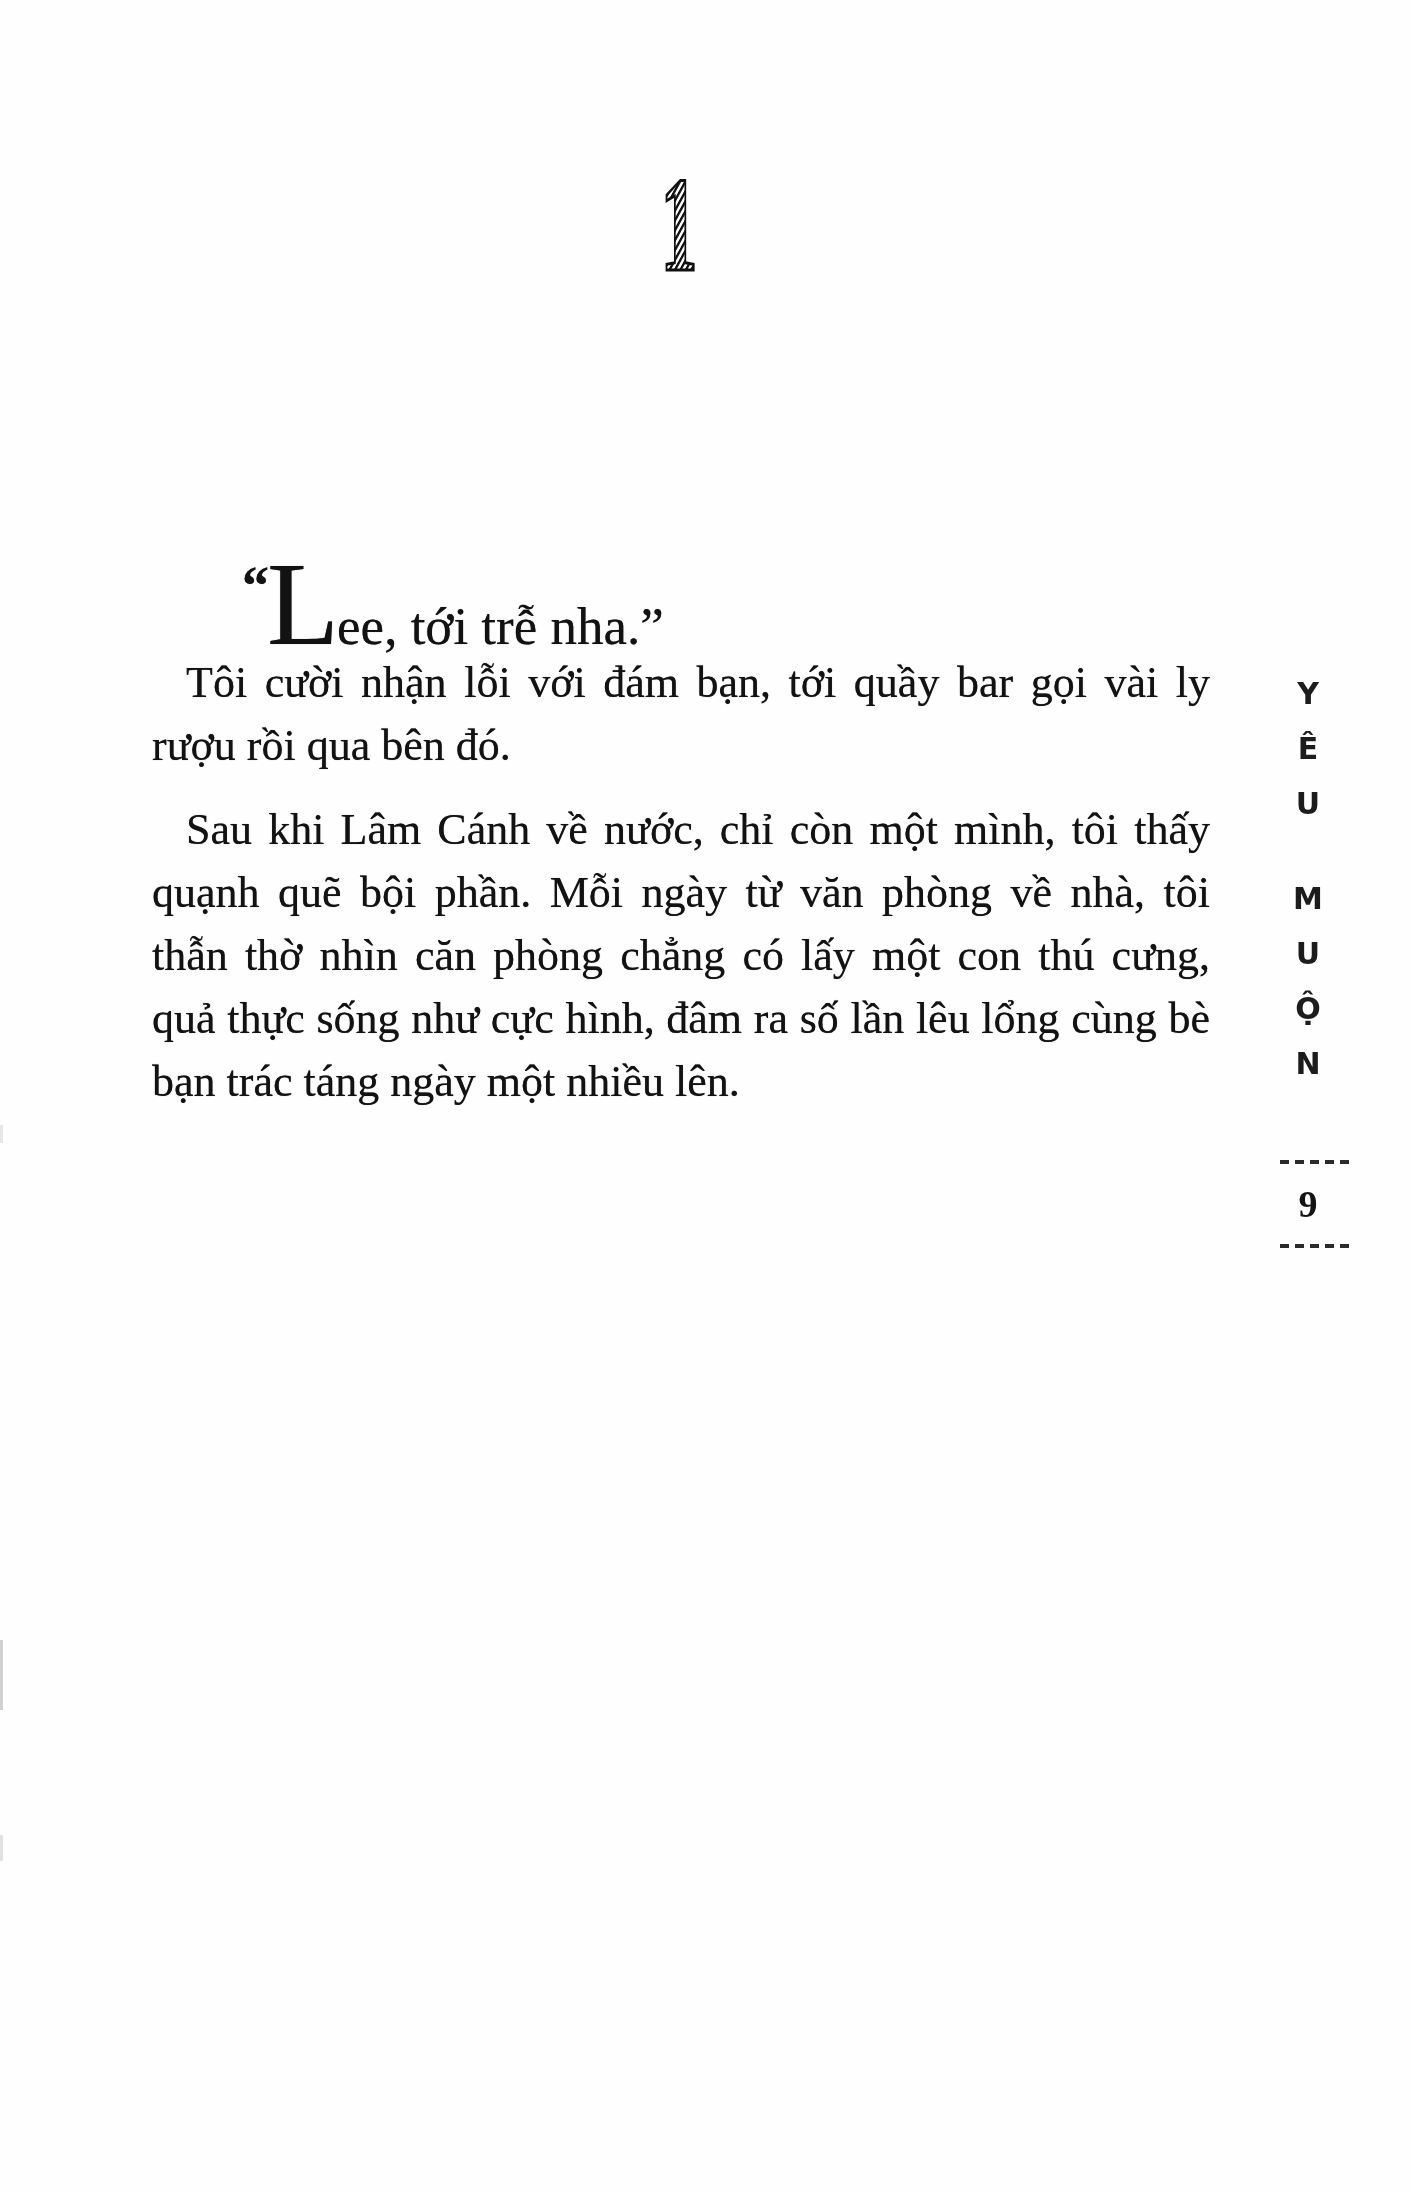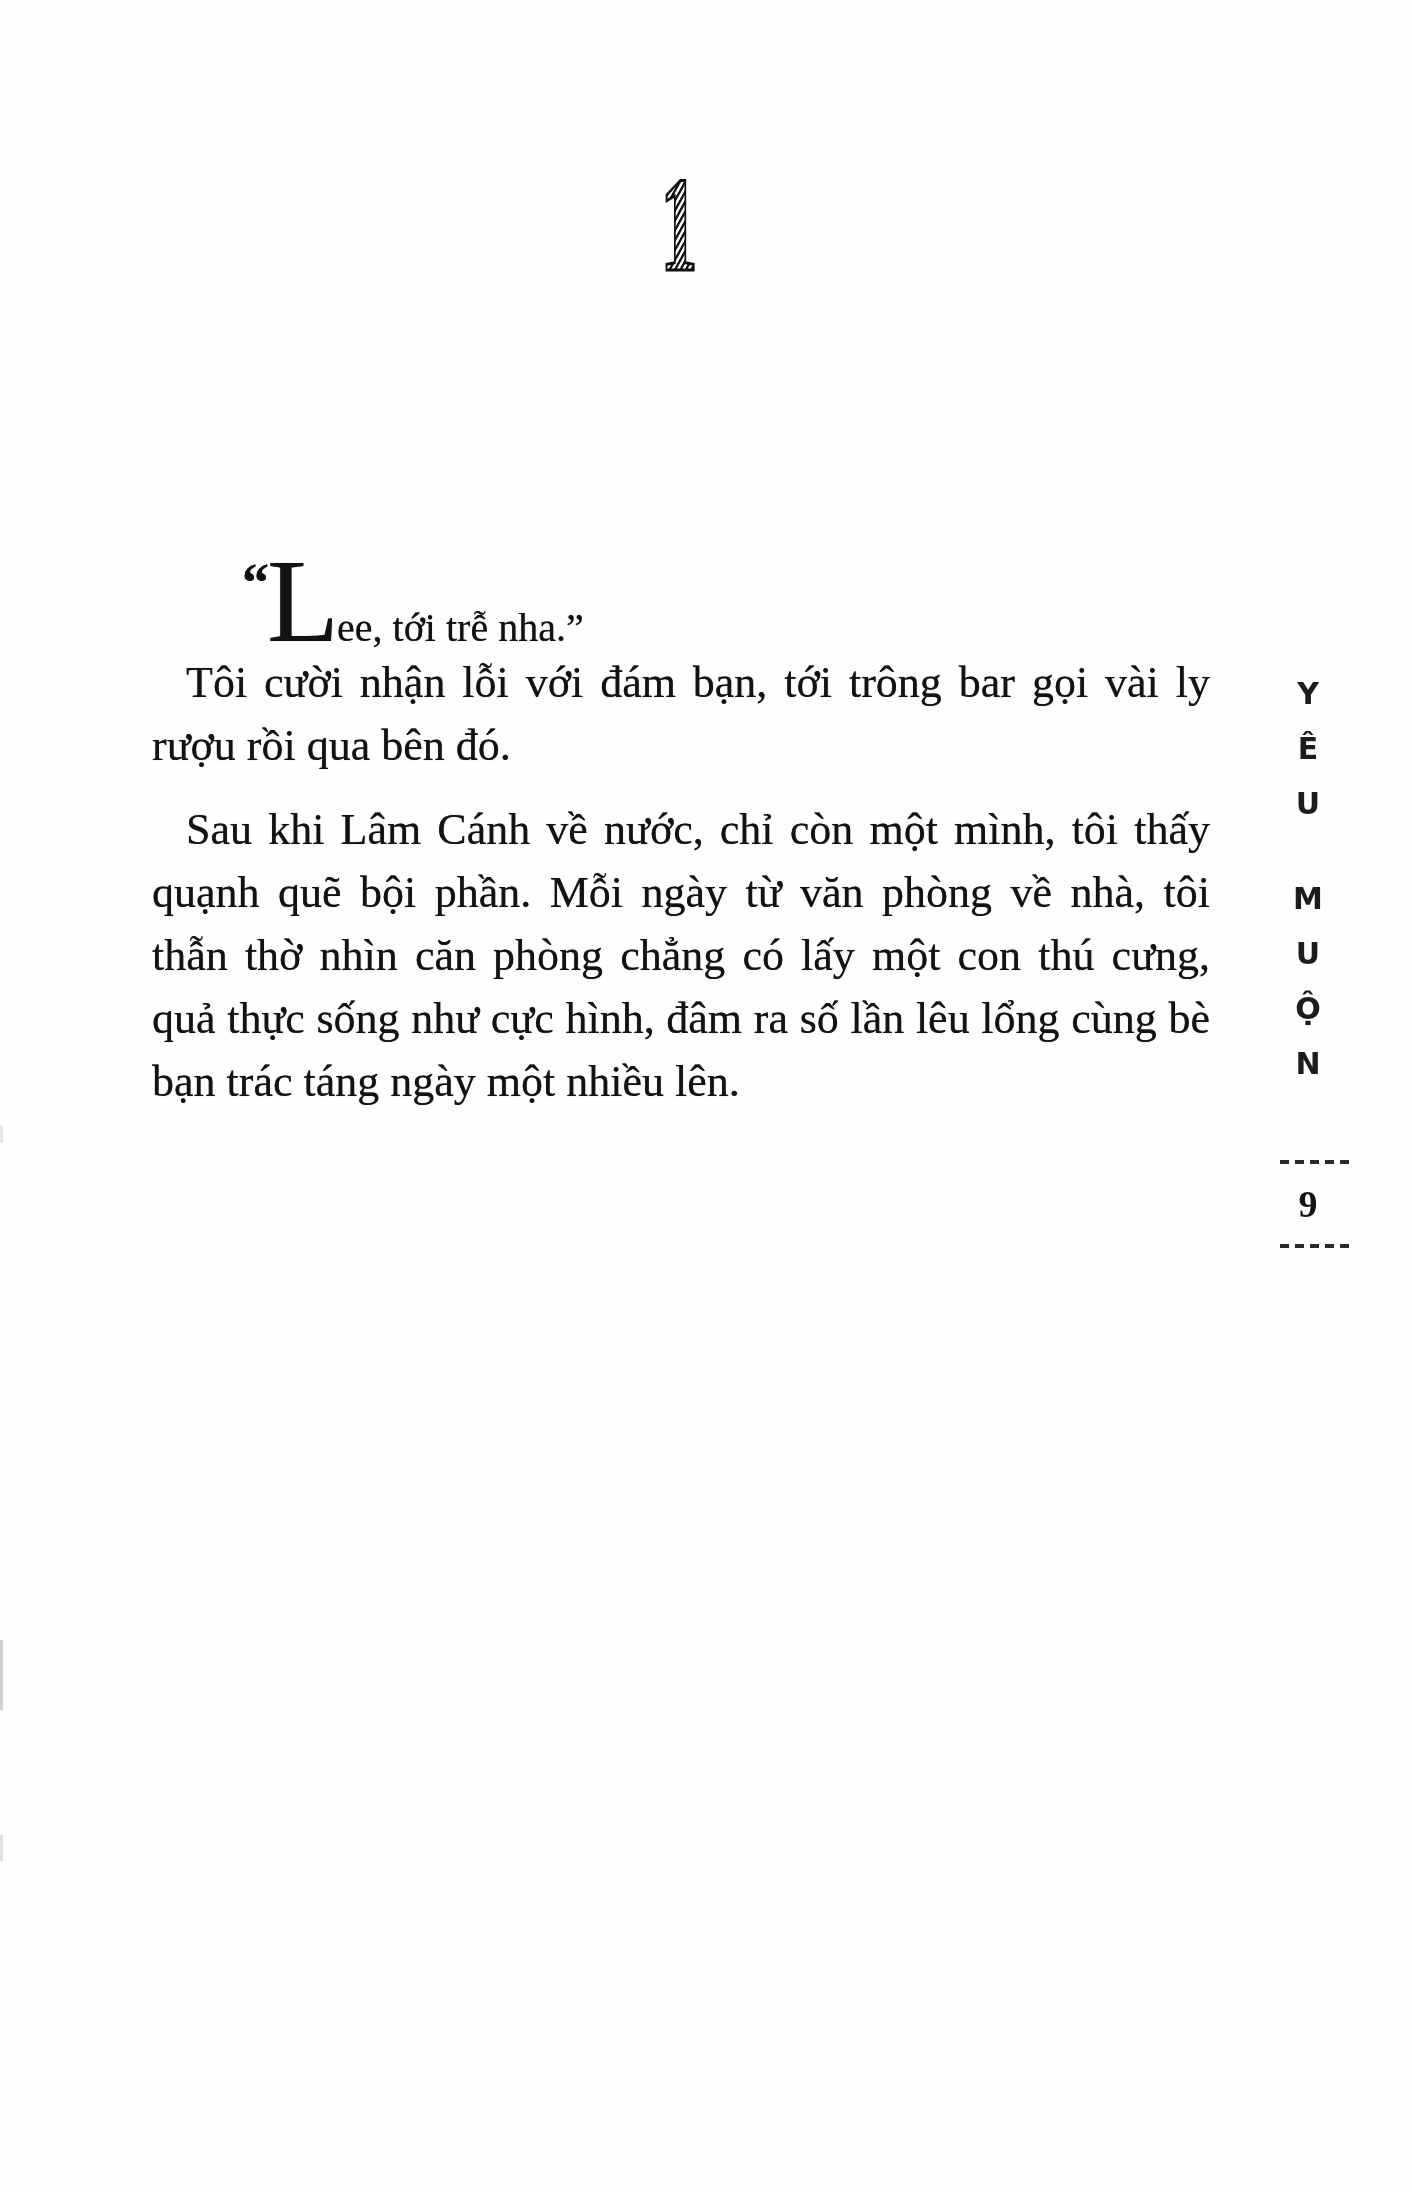--- a/index.html
+++ b/index.html
@@ -33,21 +33,21 @@
     padding-left:90px;
   }
   .open-quote {
     font-size:54px; font-weight:bold; line-height:0;
     position:relative; top:-40px; letter-spacing:-2px;
   }
   .dropcap {
     font-size:118px; line-height:0; font-weight:500;
     letter-spacing:-2px;
   }
-  .first-rest { font-size:40px; }
+  .first-rest { font-size:53px; }
 
   
   .sidebar {
     position:absolute; left:1280px; top:666px; width:56px;
     text-align:center;
   }
   .v-letter {
     display:block; height:55px; line-height:55px;
     font-family:"DejaVu Sans","Liberation Sans",sans-serif;
     font-weight:700; font-size:30px; color:#1c1c1c;
@@ -84,21 +84,21 @@
         </pattern>
       </defs>
       <text transform="translate(62,100) scale(0.55,1)" text-anchor="middle" font-family="Liberation Serif, DejaVu Serif, serif" font-size="135" font-weight="bold" fill="url(#hatch)" stroke="#101010" stroke-width="2.5" vector-effect="non-scaling-stroke">1</text>
     </svg>
   </div>
 
   <div class="content">
 
     <p class="first-para"><span class="open-quote">“</span><span class="dropcap">L</span><span class="first-rest">ee, tới trễ nha.”</span></p>
 
-    <p class="para">Tôi cười nhận lỗi với đám bạn, tới trông bar gọi vài ly rượu rồi qua bên đó.</p>
+    <p class="para">Tôi cười nhận lỗi với đám bạn, tới quầy bar gọi vài ly rượu rồi qua bên đó.</p>
     <p class="para">Sau khi Lâm Cánh về nước, chỉ còn một mình, tôi thấy quạnh quẽ bội phần. Mỗi ngày từ văn phòng về nhà, tôi thẫn thờ nhìn căn phòng chẳng có lấy một con thú cưng, quả thực sống như cực hình, đâm ra số lần lêu lổng cùng bè bạn trác táng ngày một nhiều lên.</p>
   </div>
 
   <div class="sidebar">
     <div>
       <span class="v-letter">Y</span>
       <span class="v-letter">Ê</span>
       <span class="v-letter">U</span>
       <span class="v-letter word-gap">M</span>
       <span class="v-letter">U</span>

